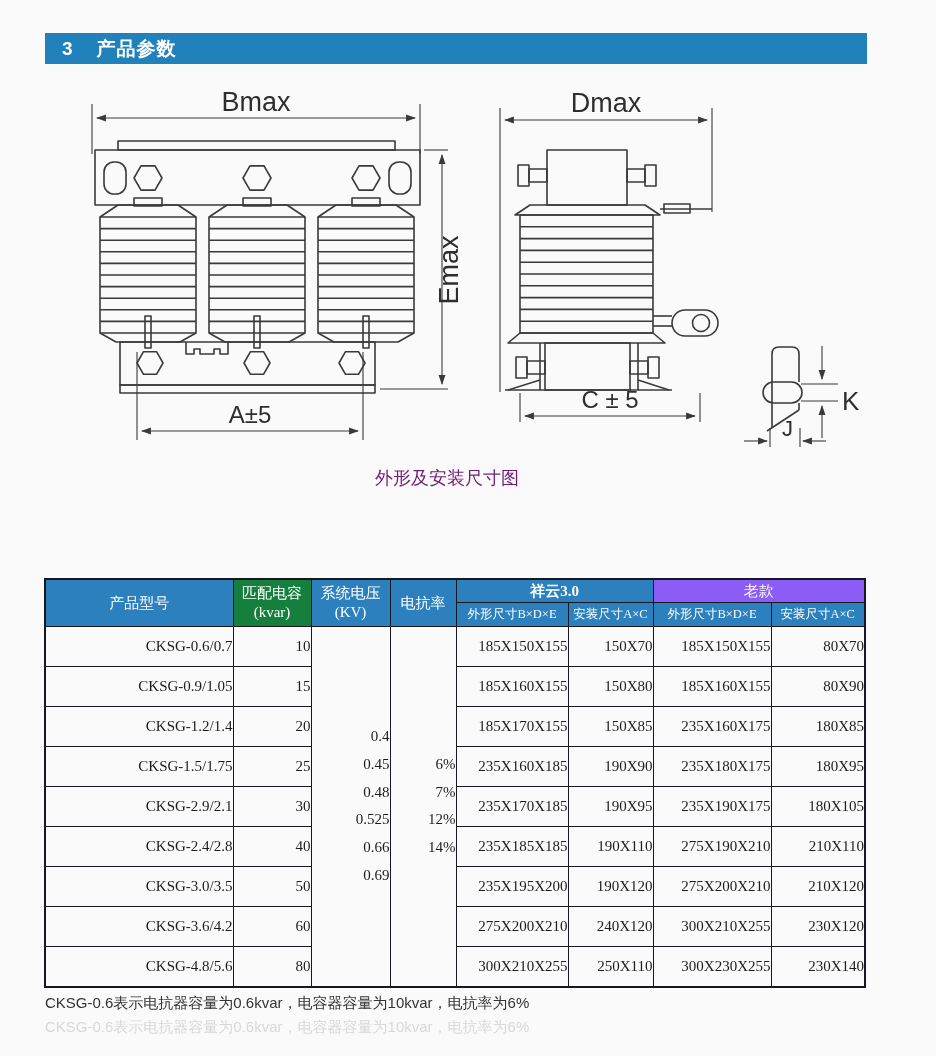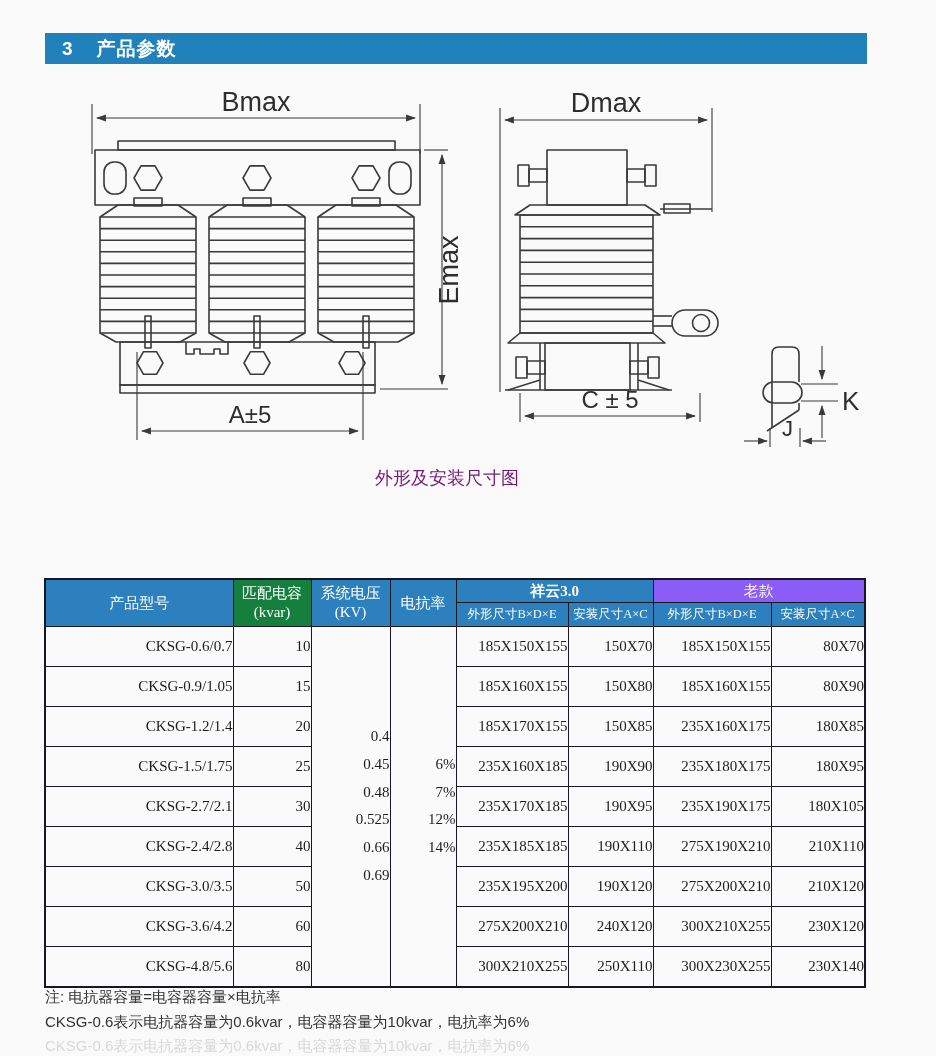--- a/index.html
+++ b/index.html
@@ -245,21 +245,21 @@
     </tr>
         <tr>
       <td>CKSG-1.5/1.75</td>
       <td>25</td>
       <td>235X160X185</td>
       <td>190X90</td>
       <td>235X180X175</td>
       <td>180X95</td>
     </tr>
         <tr>
-      <td>CKSG-2.7/2.1</td>
+      <td>CKSG-2.9/2.1</td>
       <td>30</td>
       <td>235X170X185</td>
       <td>190X95</td>
       <td>235X190X175</td>
       <td>180X105</td>
     </tr>
         <tr>
       <td>CKSG-2.4/2.8</td>
       <td>40</td>
       <td>235X185X185</td>
@@ -288,18 +288,17 @@
       <td>80</td>
       <td>300X210X255</td>
       <td>250X110</td>
       <td>300X230X255</td>
       <td>230X140</td>
     </tr>
       </tbody>
   </table>
 
   <div class="notes">
-    <div class="n1">注: 电抗器容量=电容器容量×电抗率</div>
     <div class="n2">CKSG-0.6表示电抗器容量为0.6kvar，电容器容量为10kvar，电抗率为6%</div>
     <div class="ghost">CKSG-0.6表示电抗器容量为0.6kvar，电容器容量为10kvar，电抗率为6%</div>
   </div>
 
 </div>
 
 </body></html>

